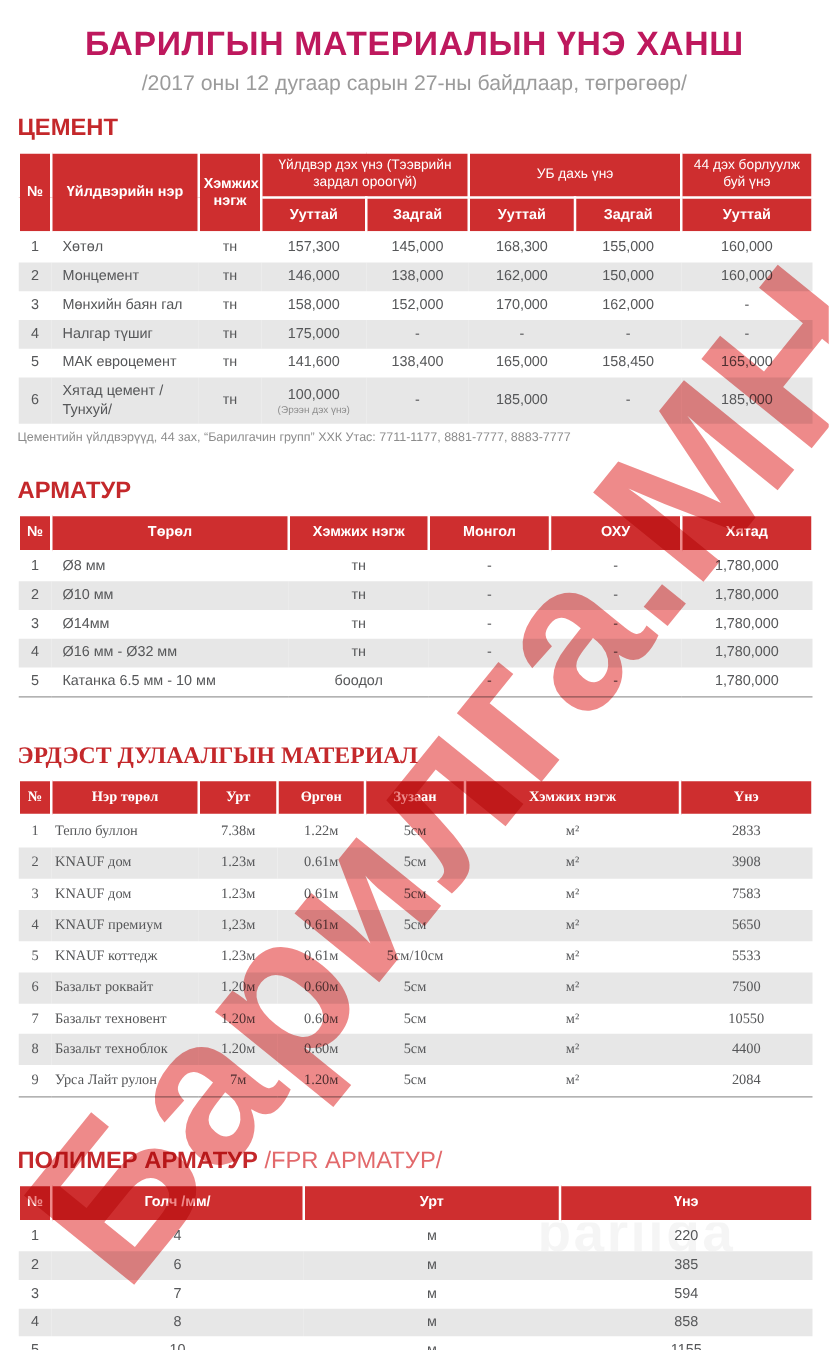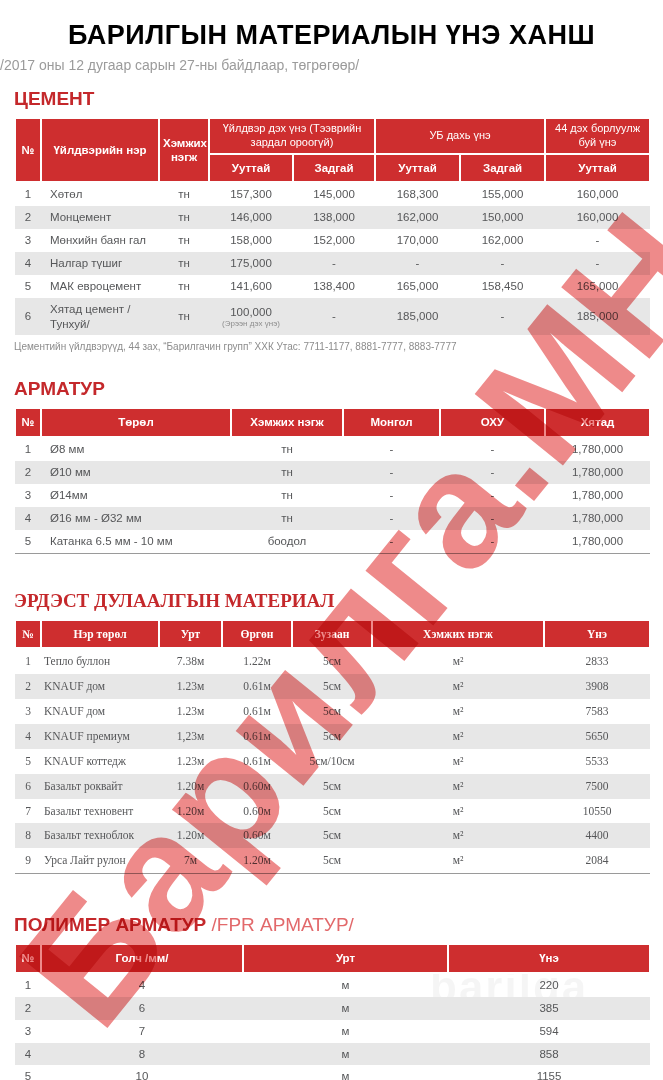--- a/index.html
+++ b/index.html
@@ -6,29 +6,30 @@
   html, body { margin: 0; padding: 0; }
   body {
     width: 663px; height: 1080px;
     background: #ffffff;
     font-family: "Liberation Sans", sans-serif;
     position: relative;
     overflow: hidden;
   }
   .page-title {
     text-align: center;
-    color: #000000;
+    color: #be185d;
     font-size: 27px;
     font-weight: bold;
     letter-spacing: 0.5px;
     margin: 20px 10px 0 10px;
   }
   .page-subtitle {
+    text-align: center;
     color: #9b9b9b;
-    font-size: 14px;
+    font-size: 17px;
     margin-top: 6px;
   }
   .section { margin: 0 14px; position: relative; z-index: 2; }
   .section-heading {
     color: #c4282b;
     font-size: 19px;
     font-weight: bold;
     margin: 0 0 7px 0;
   }
   .mt-cement { margin-top: 15px; }

